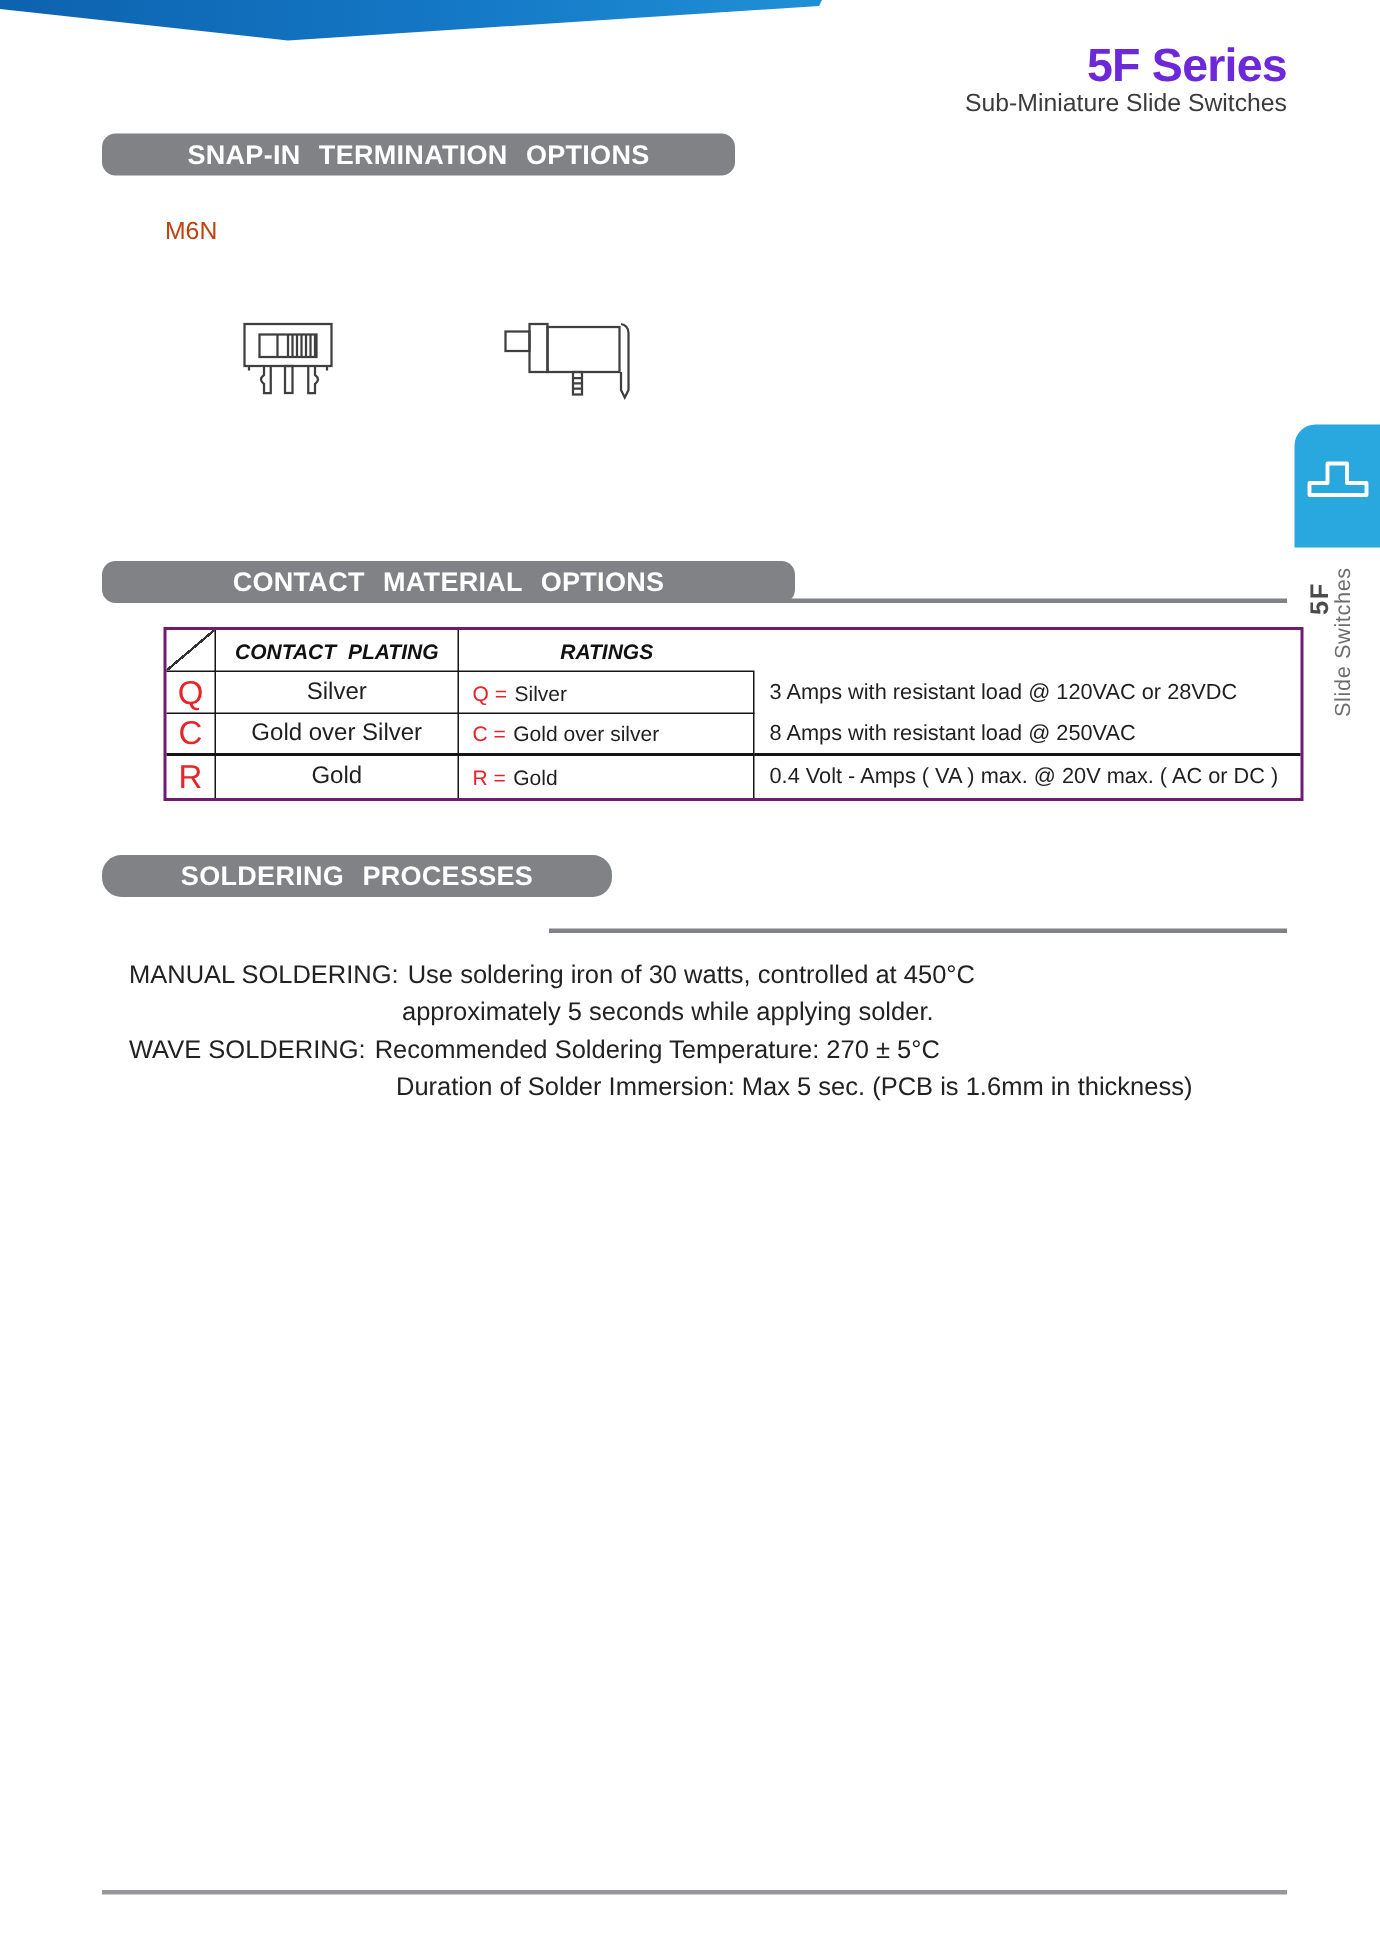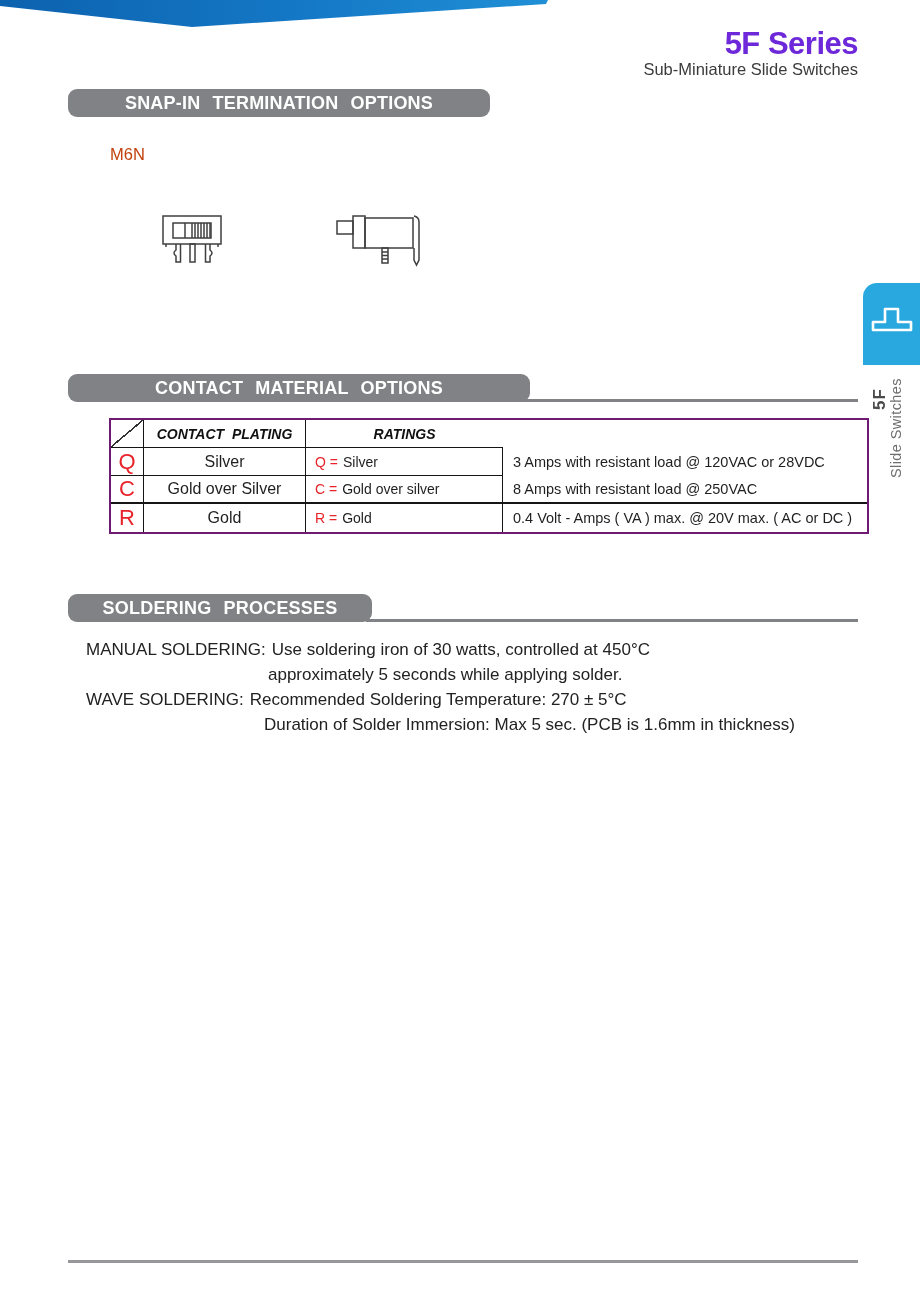--- a/index.html
+++ b/index.html
@@ -156,21 +156,21 @@
       <div class="cell vline code-cell">R</div>
       <div class="cell vline cp-cell">Gold</div>
       <div class="cell vline tp-cell">
         <span class="tp-code">R =</span>
         <span>Gold</span>
       </div>
       <div class="cell rt-cell">0.4 Volt - Amps ( VA ) max. @ 20V max. ( AC or DC )</div>
     </div>
   </div>
 
-  <div class="banner" style="left:68px;top:594px;width:304px;">
+  <div class="banner" style="left:68px;top:570px;width:340px;border-radius:13px;">
     <span>SOLDERING PROCESSES</span>
   </div>
   <div class="banner-line" style="left:366px;top:619px;width:492px;"></div>
 
   <div class="soldering">
     <div class="sline">
       <span class="slabel">MANUAL SOLDERING:</span><span>Use soldering iron of 30 watts, controlled at 450°C</span>
     </div>
     <div class="sline indent1">
       <span>approximately 5 seconds while applying solder.</span>

